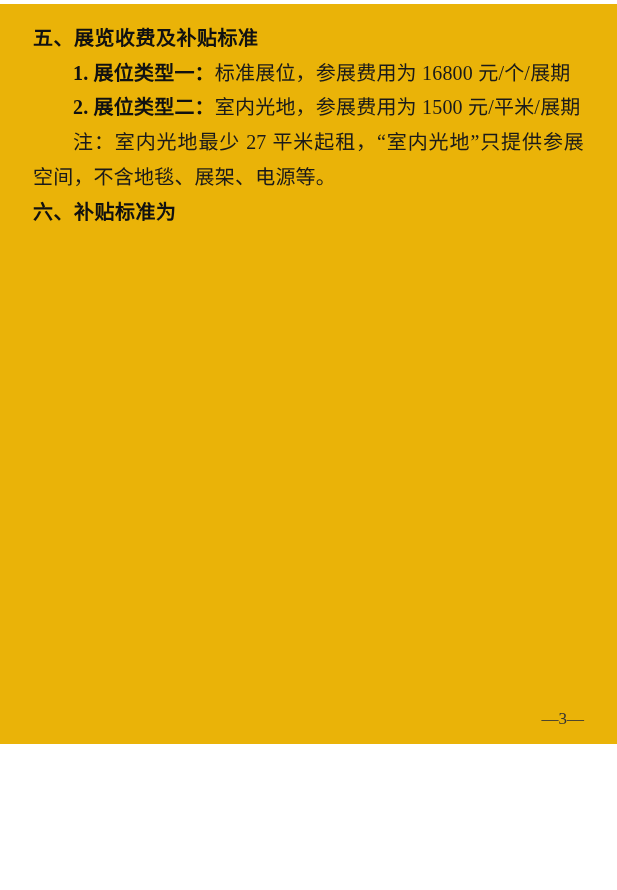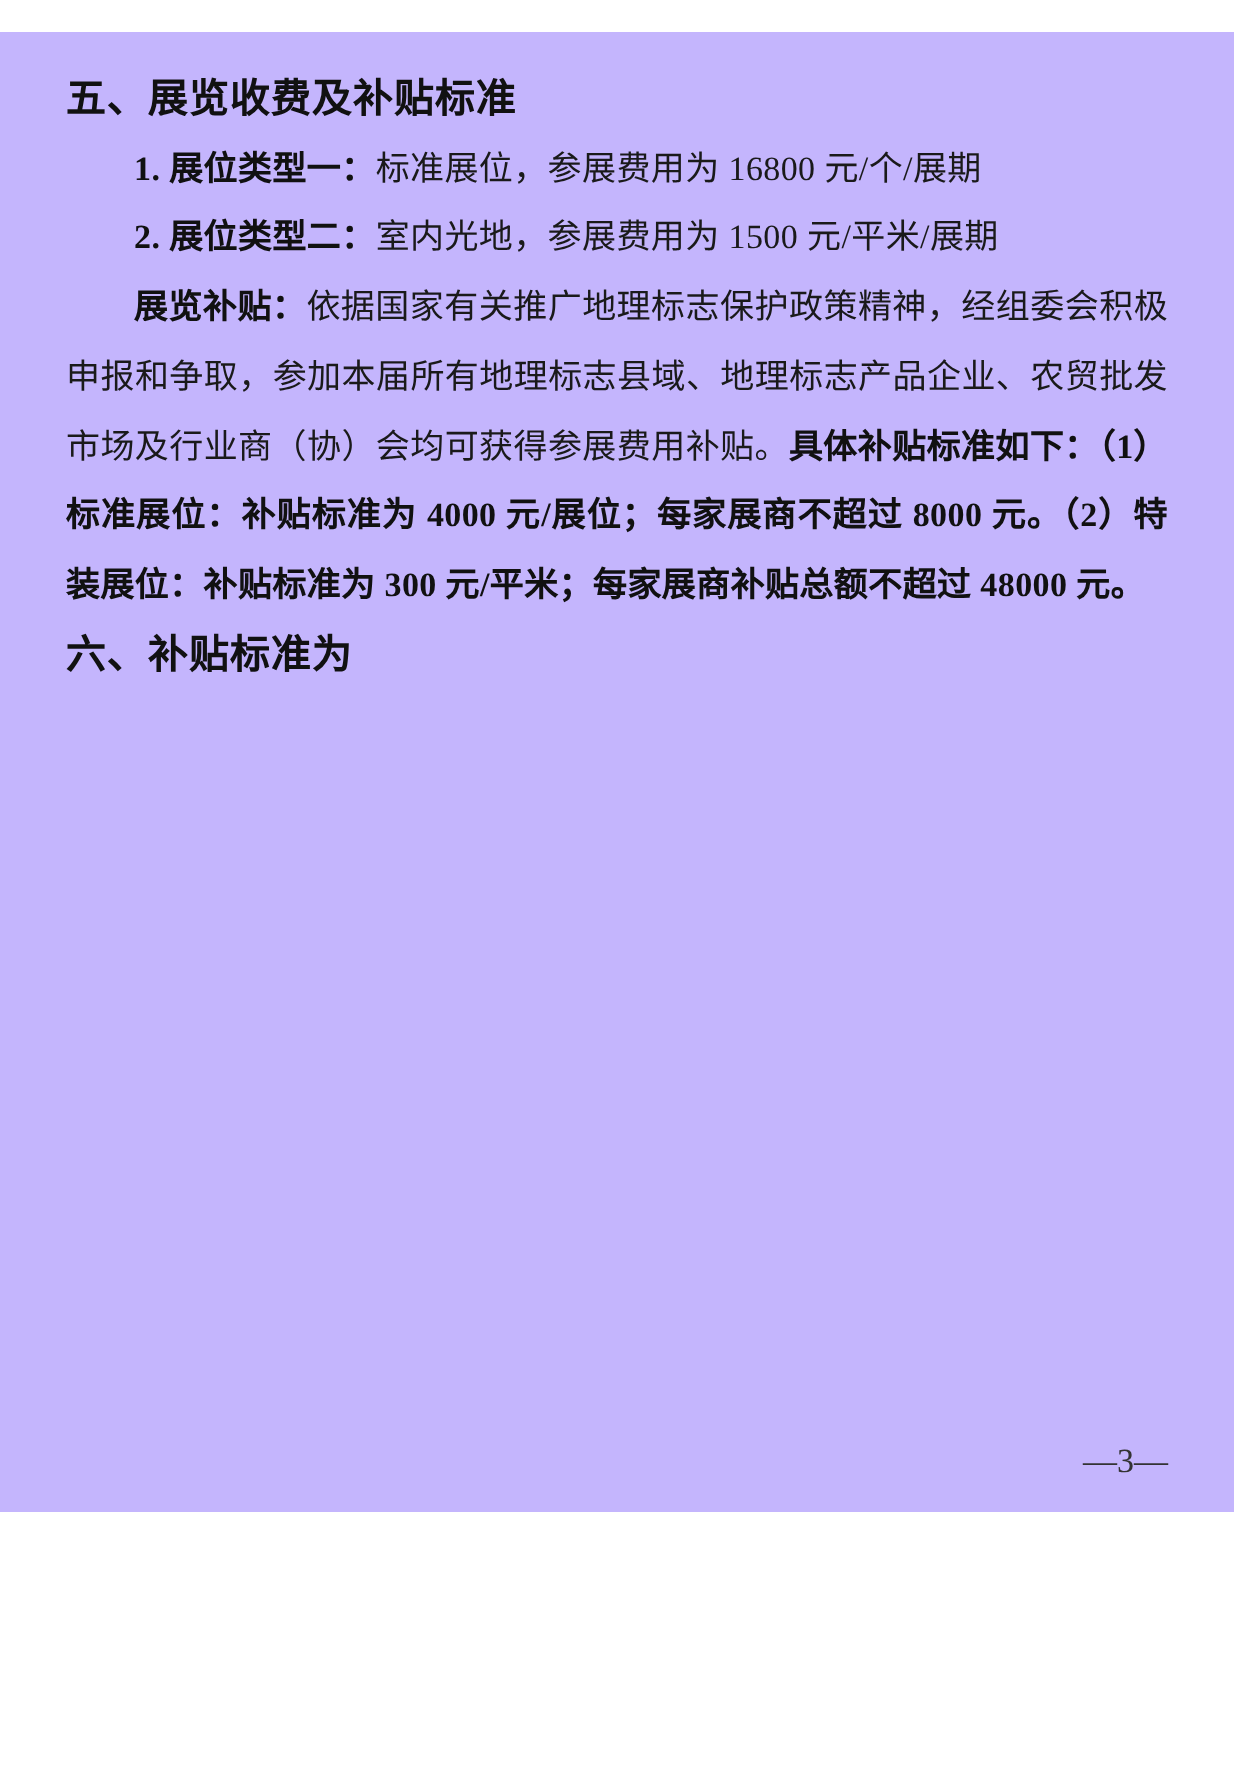--- a/index.html
+++ b/index.html
@@ -4,42 +4,42 @@
 <style>
   html, body {
     margin: 0;
     padding: 0;
     background: #ffffff;
   }
   .page {
     position: relative;
     width: 617px;
     height: 740px;
-    margin: 16px auto;
-    background: #c4b5fd;
+    margin: 4px auto;
+    background: #eab308;
     box-sizing: border-box;
     padding: 17px 33px 0 33px;
     font-family: "Liberation Serif", "DejaVu Serif", serif;
     color: #1a1a1a;
     overflow: hidden;
   }
   .doc-body {
     width: 551px;
   }
   .heading {
     margin: 0;
     font-size: 20px;
     line-height: 34.7px;
     font-weight: 700;
     color: #111111;
     letter-spacing: 0.5px;
   }
   .para {
     margin: 0;
-    font-size: 17px;
+    font-size: 20px;
     line-height: 34.7px;
     text-align: justify;
     text-indent: 2em;
     letter-spacing: 0.2px;
   }
   .run { font-weight: 400; }
   .run.bold { font-weight: 700; color: #111111; }
   .page-footer {
     position: absolute;
     right: 33px;
@@ -62,24 +62,24 @@
 
     <p class="para">
       <span class="run bold">1. 展位类型一：</span><span class="run">标准展位，参展费用为 16800 元/个/展期</span>
     </p>
 
 
     <p class="para">
       <span class="run bold">2. 展位类型二：</span><span class="run">室内光地，参展费用为 1500 元/平米/展期</span>
     </p>
 
+    <p class="para">
+      <span class="run">注：室内光地最少 27 平米起租，“室内光地”只提供参展空间，不含地毯、展架、电源等。</span>
+    </p>
 
-    <p class="para">
-      <span class="run bold">展览补贴：</span><span class="run">依据国家有关推广地理标志保护政策精神，经组委会积极申报和争取，参加本届所有地理标志县域、地理标志产品企业、农贸批发市场及行业商（协）会均可获得参展费用补贴。</span><span class="run bold">具体补贴标准如下：（1）标准展位：补贴标准为 4000 元/展位；每家展商不超过 8000 元。（2）特装展位：补贴标准为 300 元/平米；每家展商补贴总额不超过 48000 元。</span>
-    </p>
 
     <h2 class="heading">
       <span class="run bold">六、补贴标准为</span>
     </h2>
 
 
   </div>
 
   <div class="page-footer">—3—</div>
 </div>

